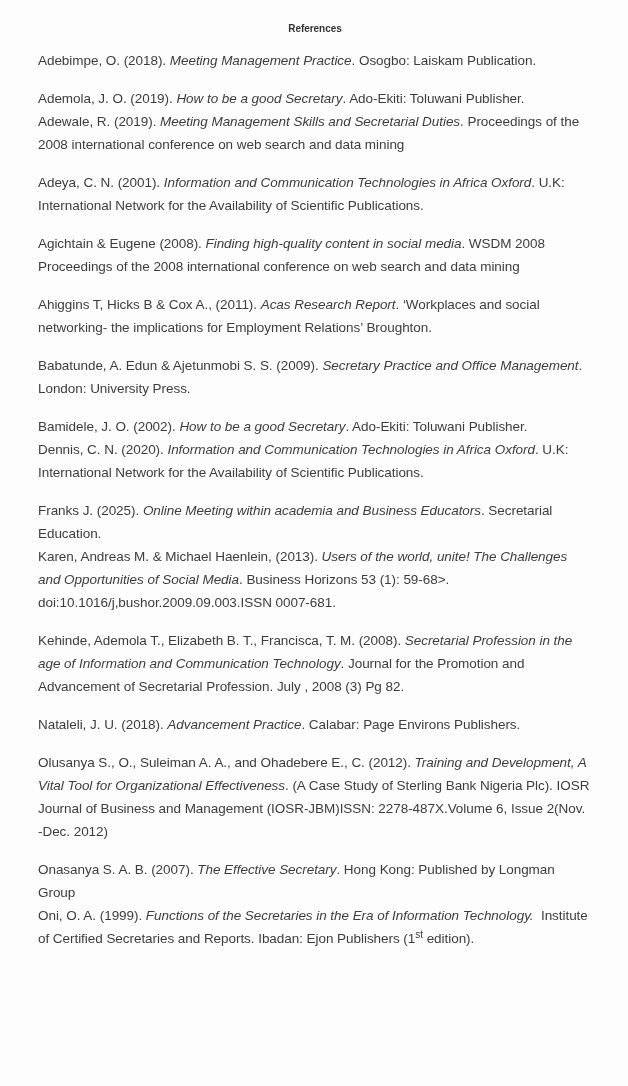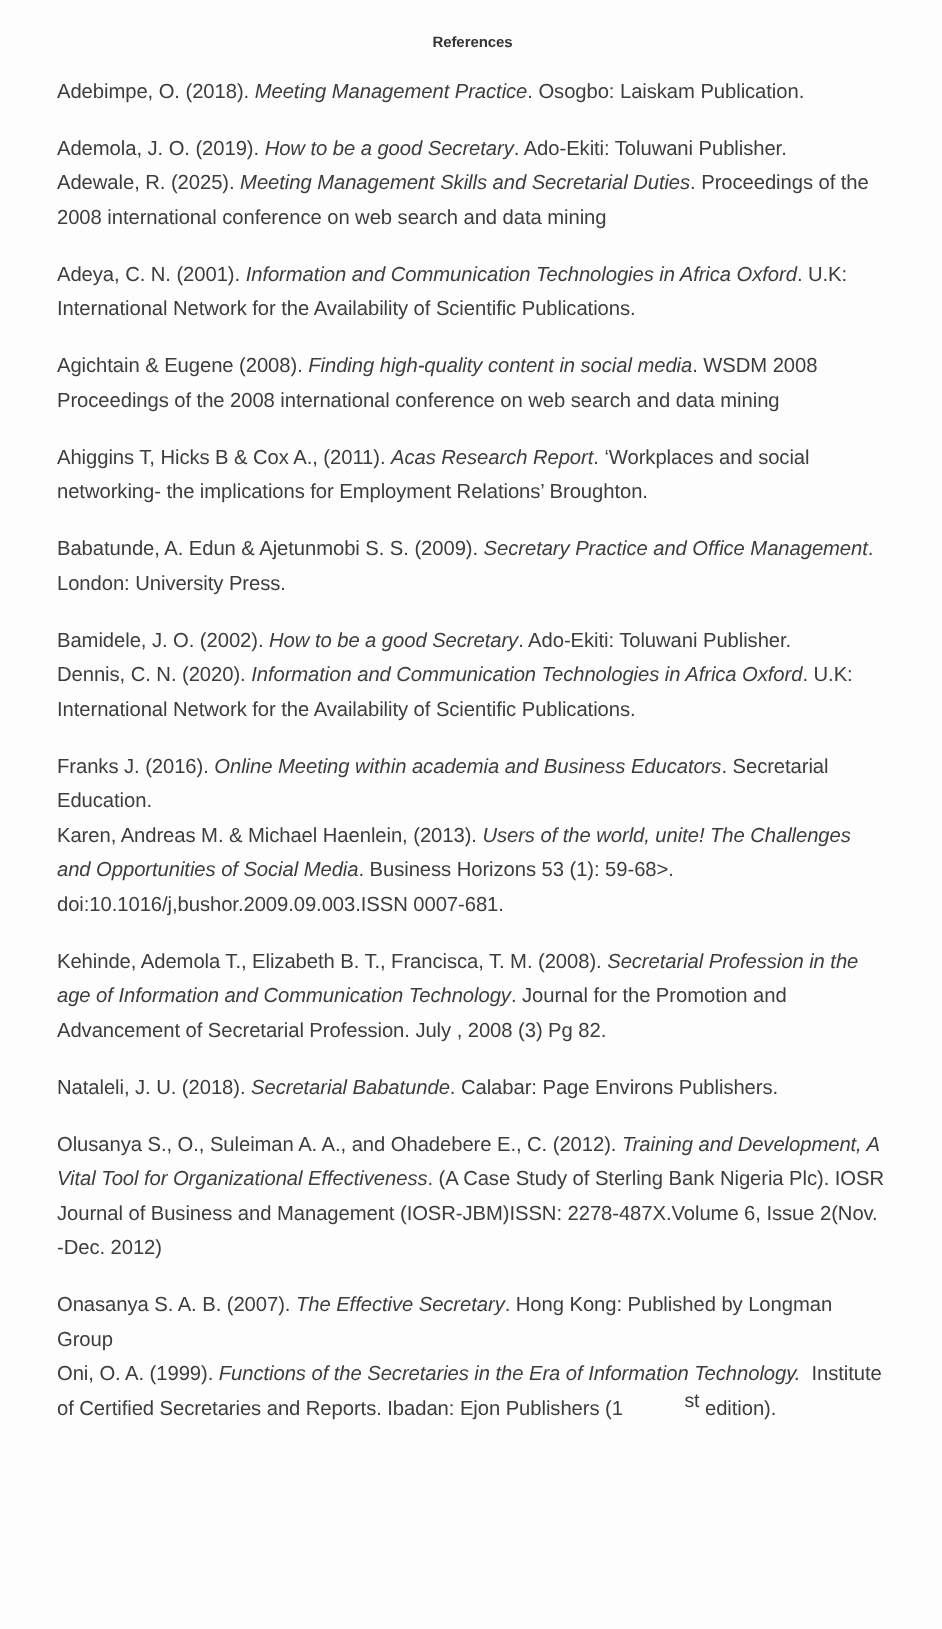--- a/index.html
+++ b/index.html
@@ -22,42 +22,41 @@
     color: #333333;
     margin: 0 0 9px 0;
   }
   p.ref {
     margin: 0;
     white-space: pre-wrap;
   }
   p.ref.gap { margin-top: 15px; }
   p.ref i { font-style: italic; text-align: right; }
   p.ref sup {
-    font-size: 13px;
+    font-size: 10px;
     line-height: 0;
     vertical-align: super;
-    margin-left: 41px;
   }
 </style>
 </head>
 <body>
 
 <div class="page">
   <h1 class="title">References</h1>
   <div>
       <p class="ref"><span>Adebimpe, O. (2018). </span><i>Meeting Management Practice</i><span>. Osogbo: Laiskam Publication.</span></p>
       <p class="ref gap"><span>Ademola, J. O. (2019). </span><i>How to be a good Secretary</i><span>. Ado-Ekiti: Toluwani Publisher.</span></p>
-      <p class="ref"><span>Adewale, R. (2025). </span><i>Meeting Management Skills and Secretarial Duties</i><span>. Proceedings of the 2008 international conference on web search and data mining</span></p>
+      <p class="ref"><span>Adewale, R. (2019). </span><i>Meeting Management Skills and Secretarial Duties</i><span>. Proceedings of the 2008 international conference on web search and data mining</span></p>
       <p class="ref gap"><span>Adeya, C. N. (2001). </span><i>Information and Communication Technologies in Africa Oxford</i><span>. U.K: International Network for the Availability of Scientific Publications.</span></p>
       <p class="ref gap"><span>Agichtain &amp; Eugene (2008). </span><i>Finding high-quality content in social media</i><span>. WSDM 2008 Proceedings of the 2008 international conference on web search and data mining</span></p>
       <p class="ref gap"><span>Ahiggins T, Hicks B &amp; Cox A., (2011). </span><i>Acas Research Report</i><span>. ‘Workplaces and social networking- the implications for Employment Relations’ Broughton.</span></p>
       <p class="ref gap"><span>Babatunde, A. Edun &amp; Ajetunmobi S. S. (2009). </span><i>Secretary Practice and Office Management</i><span>. London: University Press.</span></p>
       <p class="ref gap"><span>Bamidele, J. O. (2002). </span><i>How to be a good Secretary</i><span>. Ado-Ekiti: Toluwani Publisher.</span></p>
       <p class="ref"><span>Dennis, C. N. (2020). </span><i>Information and Communication Technologies in Africa Oxford</i><span>. U.K: International Network for the Availability of Scientific Publications.</span></p>
-      <p class="ref gap"><span>Franks J. (2016). </span><i>Online Meeting within academia and Business Educators</i><span>. Secretarial Education.</span></p>
+      <p class="ref gap"><span>Franks J. (2025). </span><i>Online Meeting within academia and Business Educators</i><span>. Secretarial Education.</span></p>
       <p class="ref"><span>Karen, Andreas M. &amp; Michael Haenlein, (2013). </span><i>Users of the world, unite! The Challenges and Opportunities of Social Media</i><span>. Business Horizons 53 (1): 59-68&gt;. doi:10.1016/j,bushor.2009.09.003.ISSN 0007-681.</span></p>
       <p class="ref gap"><span>Kehinde, Ademola T., Elizabeth B. T., Francisca, T. M. (2008). </span><i>Secretarial Profession in the age of Information and Communication Technology</i><span>. Journal for the Promotion and Advancement of Secretarial Profession. July , 2008 (3) Pg 82.</span></p>
-      <p class="ref gap"><span>Nataleli, J. U. (2018). </span><i>Secretarial Babatunde</i><span>. Calabar: Page Environs Publishers.</span></p>
+      <p class="ref gap"><span>Nataleli, J. U. (2018). </span><i>Advancement Practice</i><span>. Calabar: Page Environs Publishers.</span></p>
       <p class="ref gap"><span>Olusanya S., O., Suleiman A. A., and Ohadebere E., C. (2012). </span><i>Training and Development, A Vital Tool for Organizational Effectiveness</i><span>. (A Case Study of Sterling Bank Nigeria Plc). IOSR Journal of Business and Management (IOSR-JBM)ISSN: 2278-487X.Volume 6, Issue 2(Nov. -Dec. 2012)</span></p>
       <p class="ref gap"><span>Onasanya S. A. B. (2007). </span><i>The Effective Secretary</i><span>. Hong Kong: Published by Longman Group</span></p>
       <p class="ref"><span>Oni, O. A. (1999). </span><i>Functions of the Secretaries in the Era of Information Technology.</i><span>  Institute of Certified Secretaries and Reports. Ibadan: Ejon Publishers (1</span><sup>st</sup><span> edition).</span></p>
     </div>
 </div>
 
 </body></html>

